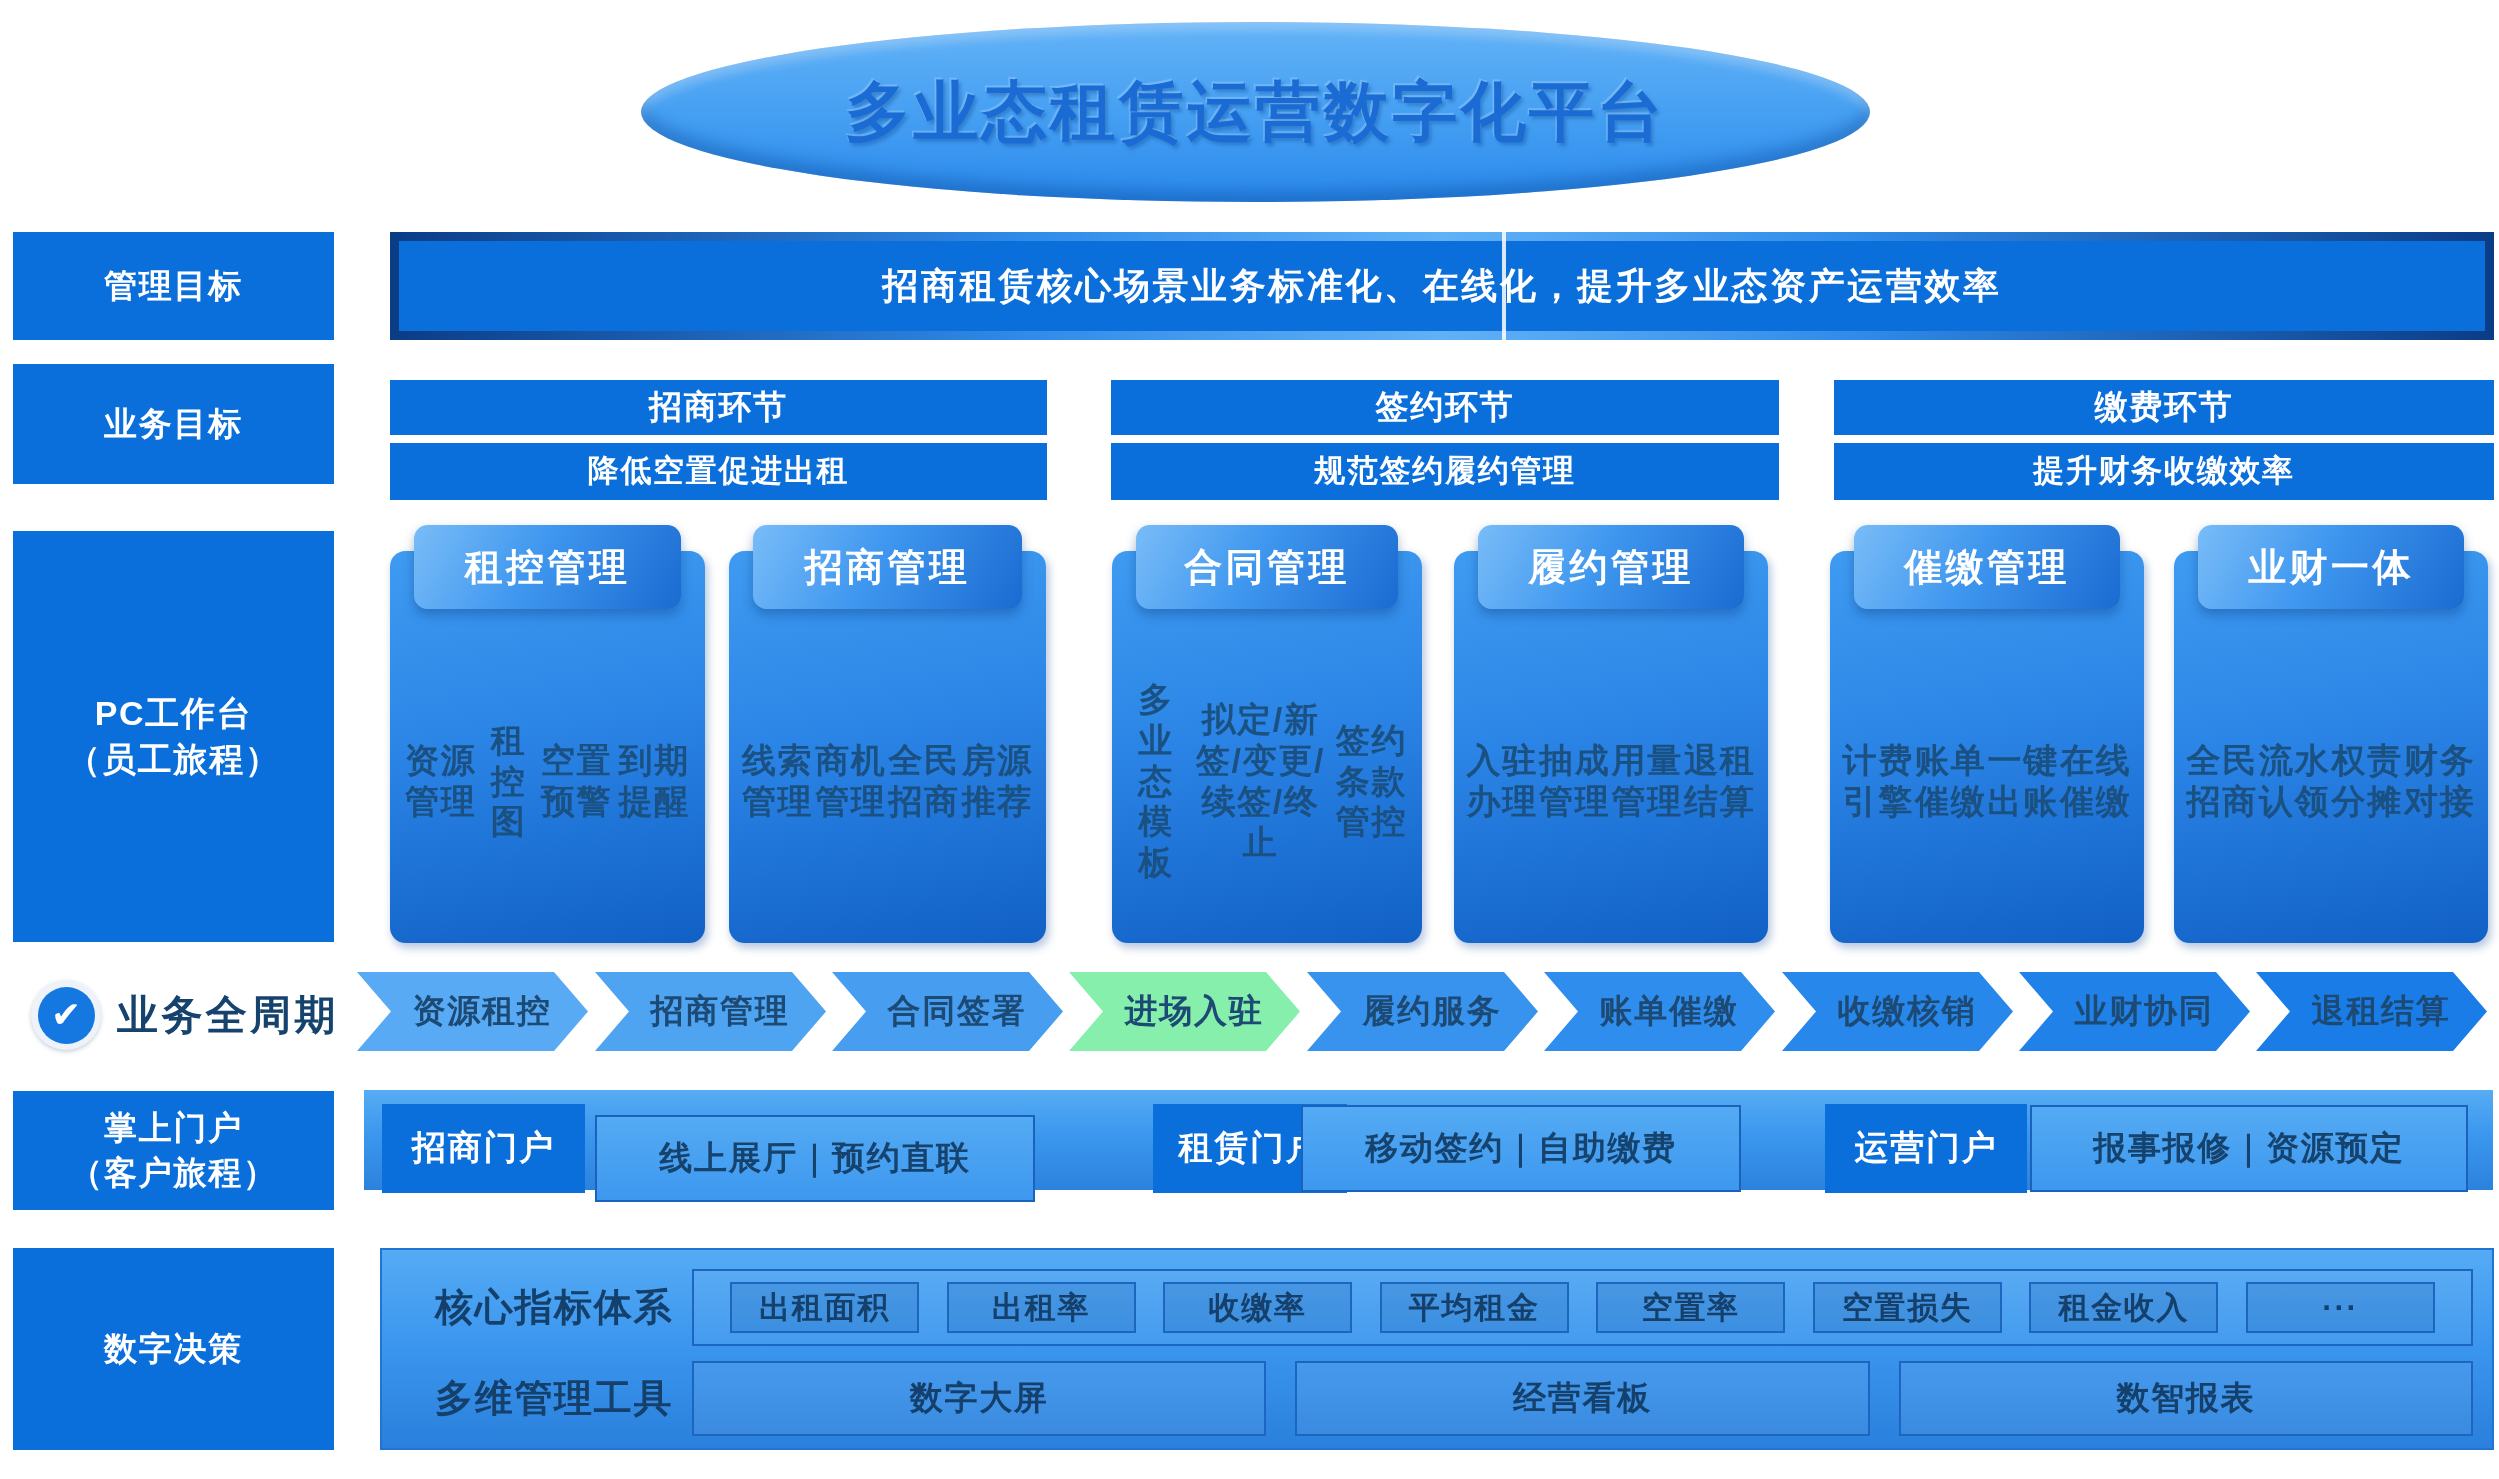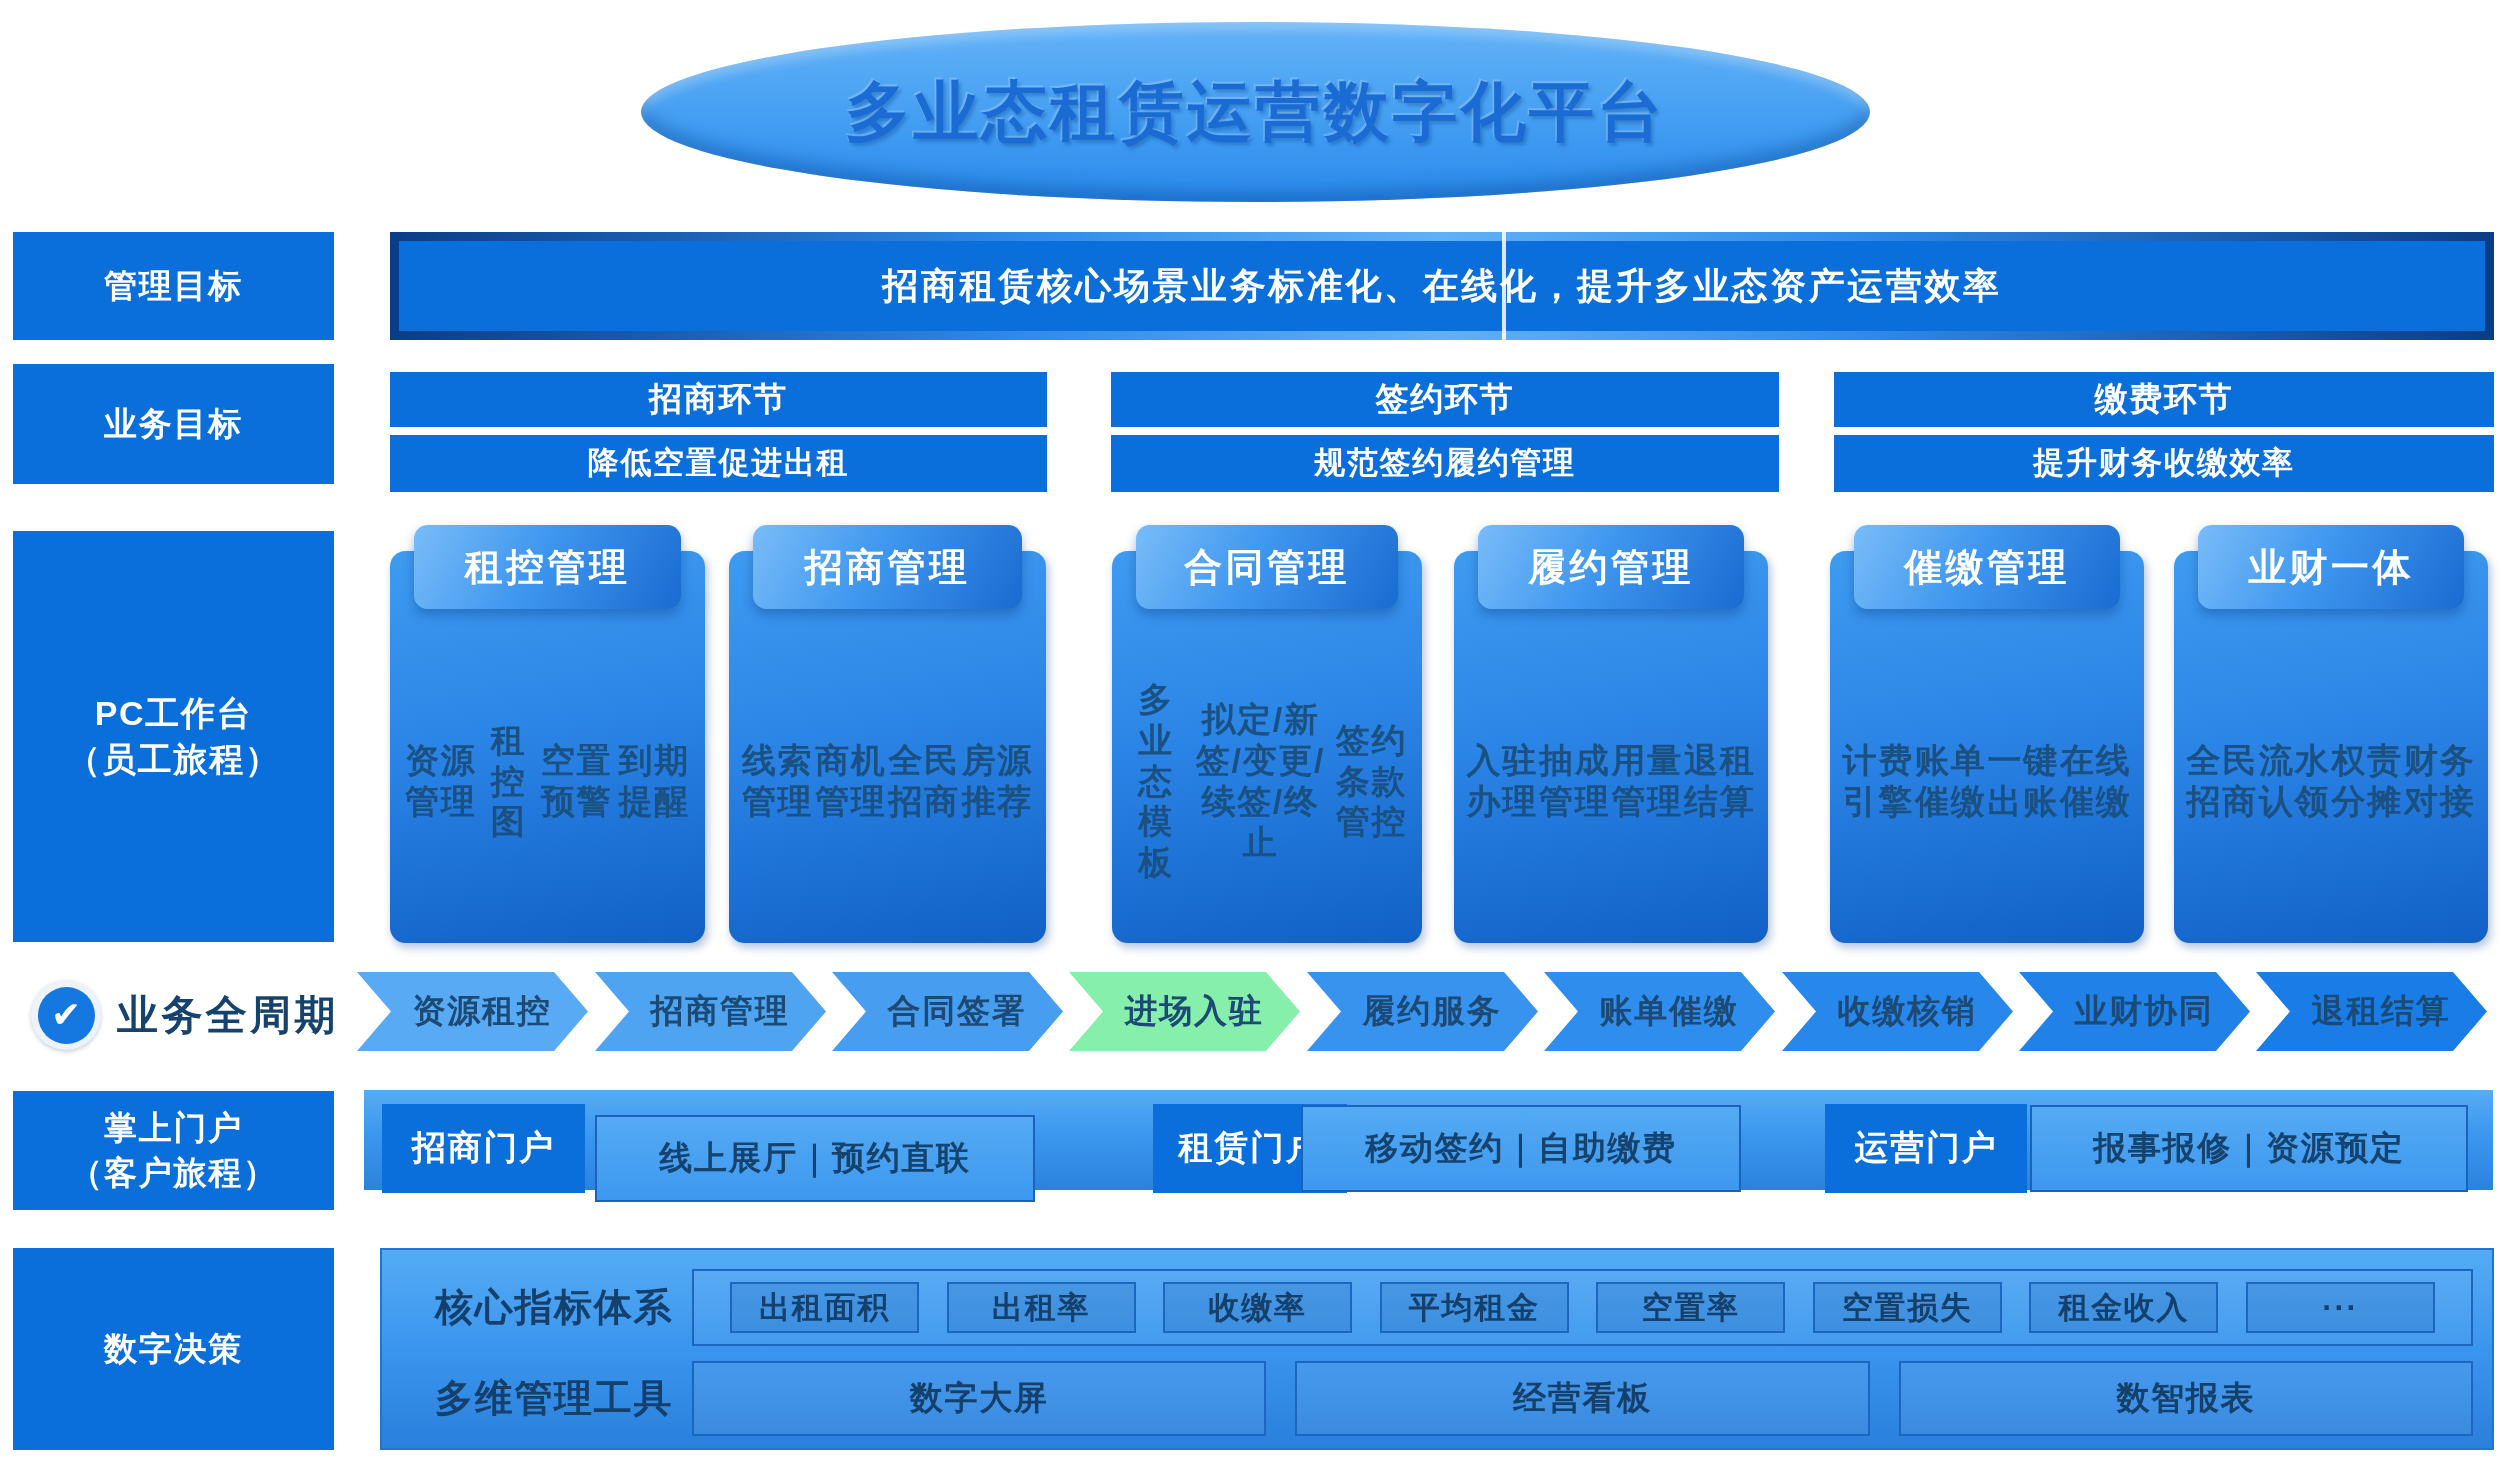--- a/index.html
+++ b/index.html
@@ -25,21 +25,21 @@
     font-size:33px;letter-spacing:1.7px;line-height:1.35;}
 
   
   .banner-frame{position:absolute;left:390px;top:232px;width:2104px;height:108px;padding:8.6px;
     background:linear-gradient(90deg,#0b3c86 0%,#2f8ae9 30%,#60b1f6 50%,#2f8ae9 70%,#0b3c86 100%);}
   .banner-inner{width:100%;height:100%;background:var(--accent);display:flex;align-items:center;justify-content:center;}
   .banner-text{color:#fff;font-size:36px;font-weight:bold;letter-spacing:2.6px;}
   .banner-divider{position:absolute;left:1112px;top:0;bottom:0;width:4.3px;background:rgba(255,255,255,.85);}
 
   
-  .biz-col{position:absolute;top:372px;}
+  .biz-col{position:absolute;top:380px;}
   .biz-top{height:55px;background:var(--accent);color:#fff;font-size:33px;font-weight:bold;letter-spacing:1.7px;
     display:flex;align-items:center;justify-content:center;}
   .biz-bottom{margin-top:7.7px;height:57px;background:var(--accent);color:#fff;font-size:31px;font-weight:bold;
     letter-spacing:1.7px;display:flex;align-items:center;justify-content:center;}
 
   
   .card{position:absolute;top:551px;height:392px;border-radius:15.4px;
     background:linear-gradient(170deg,#3f9bf1 0%,#2b85e6 45%,#1160c5 100%);
     box-shadow:2.6px 4.3px 8.6px rgba(15,70,150,.30);}
   .card-tab{position:absolute;top:-26px;left:24px;right:24px;height:84px;border-radius:13.7px;

